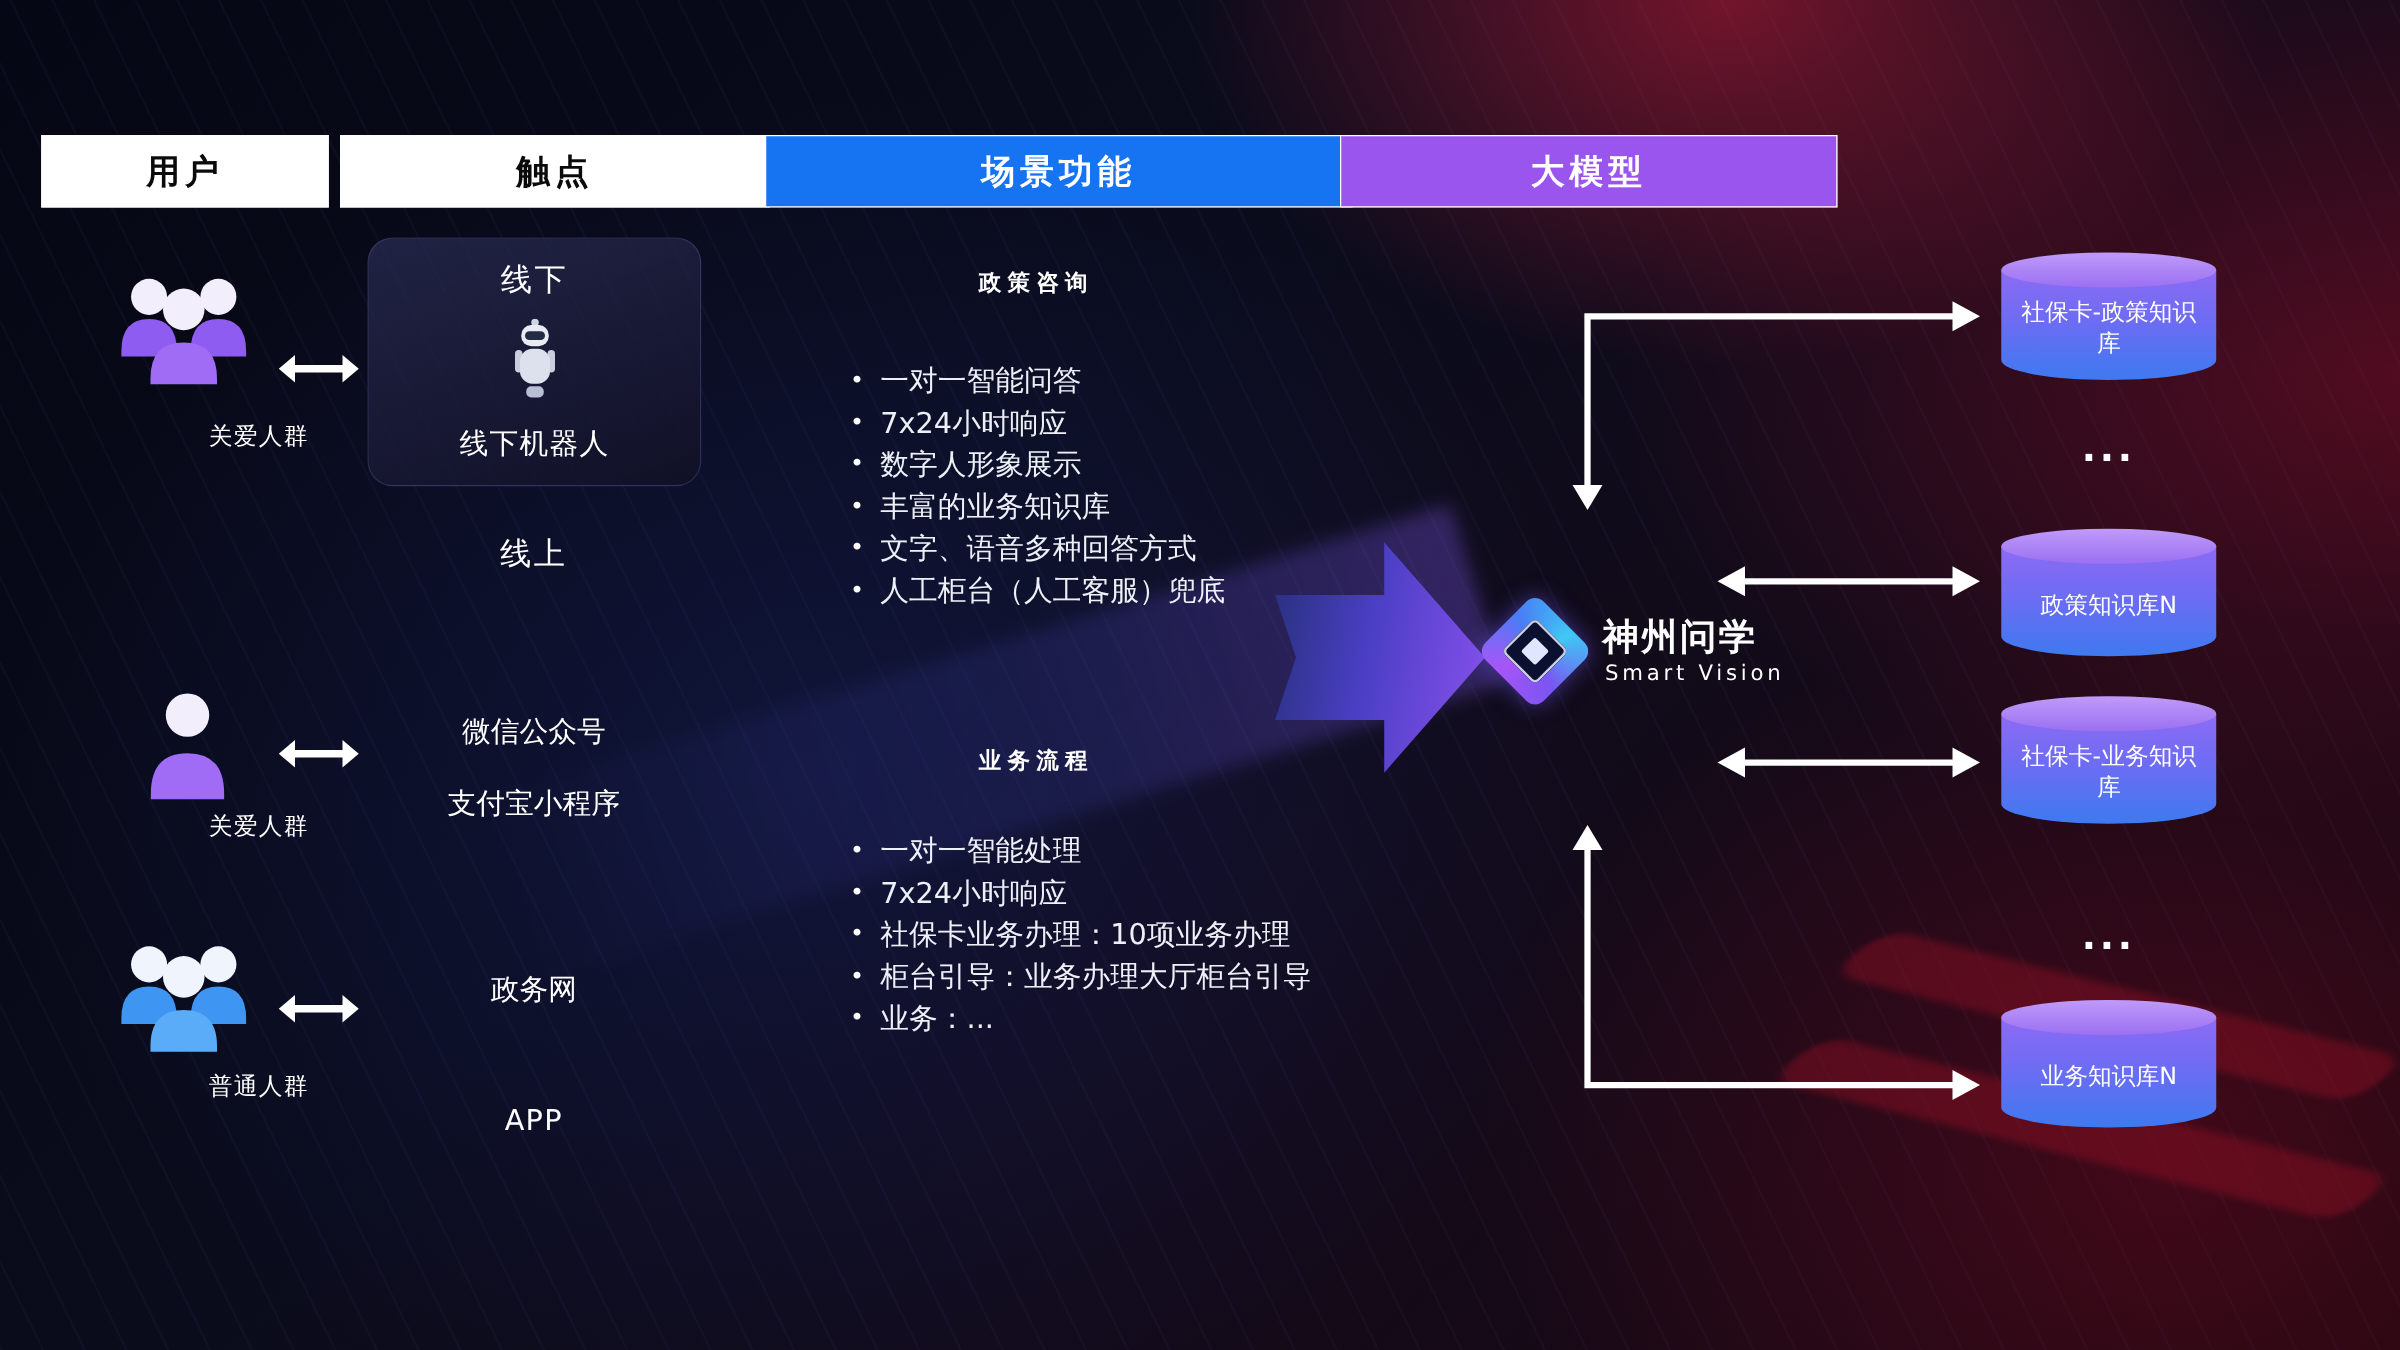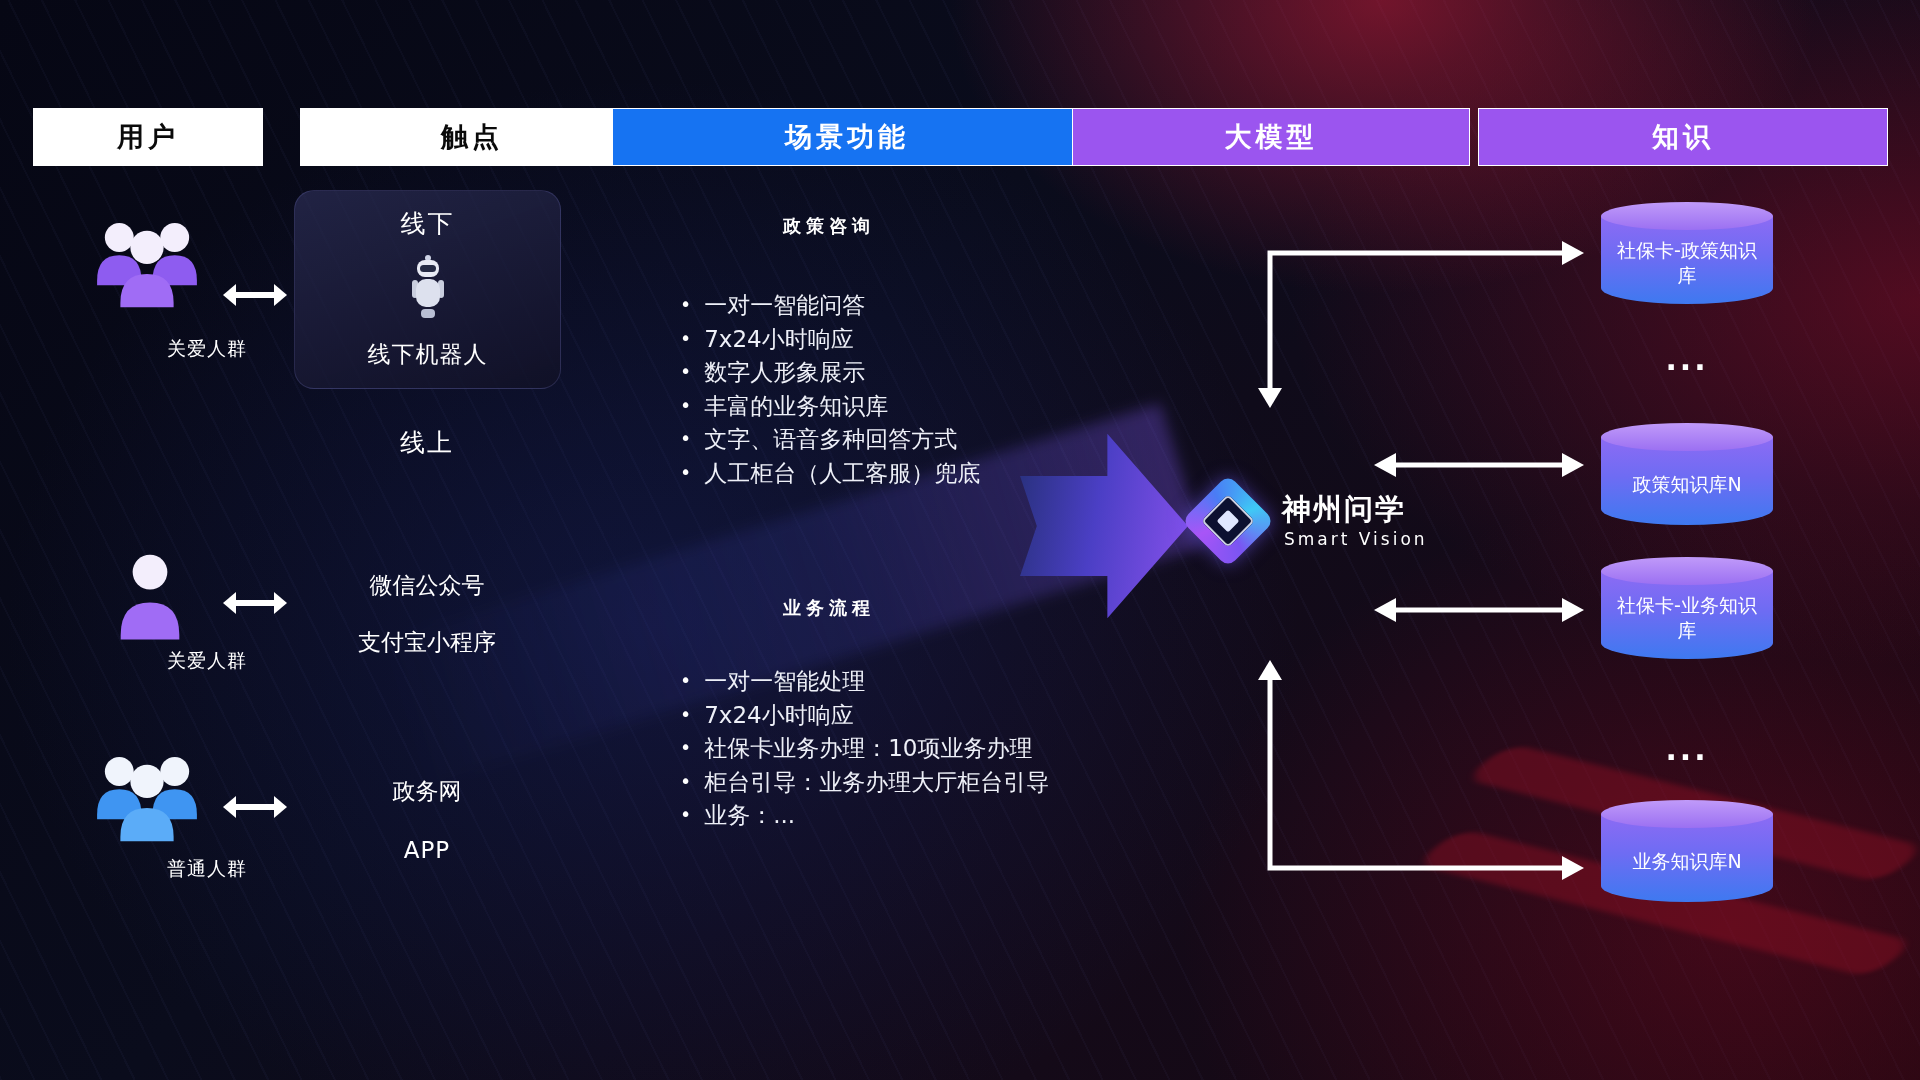--- a/index.html
+++ b/index.html
@@ -21,21 +21,21 @@
   .rb2{left:1430px;top:880px;width:470px;height:46px;transform:rotate(14deg) skewX(-38deg);}
   
   .beam{position:absolute;left:380px;top:520px;width:820px;height:150px;transform:rotate(-17deg);
     background:linear-gradient(90deg,transparent 0%,rgba(80,85,225,.14) 55%,rgba(128,88,240,.32) 100%);
     filter:blur(7px);}
 
   
   .hdr{position:absolute;top:108px;height:58px;display:flex;align-items:center;justify-content:center;
     font-size:27px;font-weight:700;letter-spacing:4px;border:1px solid #fff;}
   .hdr-user{left:33px;width:230px;background:#ffffff;color:#0a0a0a;}
-  .hdr-touch{left:272px;width:344px;background:#ffffff;color:#0a0a0a;margin-left:28px;}
+  .hdr-touch{left:272px;width:344px;background:#ffffff;color:#0a0a0a;}
   .hdr-func{left:595px;width:470px;background:#1673f2;color:#fff;margin-left:17px;}
   .hdr-model{left:1072px;width:398px;background:#9b55ef;color:#fff;}
   .hdr-know{left:1478px;width:410px;background:#9b55ef;color:#fff;}
 
   
   .user-icon{position:absolute;}
   .u1{left:86px;top:214px;}
   .u2{left:112px;top:550px;}
   .u3{left:86px;top:748px;}
   .user-label{position:absolute;width:200px;left:47px;text-align:right;color:#fff;font-size:19px;letter-spacing:1px;}
@@ -46,21 +46,21 @@
   
   .offline-card{position:absolute;left:294px;top:190px;width:267px;height:199px;border-radius:20px;
     background:linear-gradient(160deg, rgba(44,46,86,.70), rgba(17,17,38,.85));
     border:1px solid rgba(125,125,205,.22);display:flex;flex-direction:column;align-items:center;justify-content:space-between;
     padding:16px 10px 18px;}
   .off-title{color:#fff;font-size:25px;letter-spacing:2px;}
   .off-sub{color:#fff;font-size:23px;letter-spacing:1px;}
   .tp-text{position:absolute;left:327px;width:200px;text-align:center;color:#fff;}
   .online-title{top:426px;font-size:25px;letter-spacing:2px;}
   .tp-wechat{top:570px;font-size:23px;} .tp-alipay{top:627px;font-size:23px;}
-  .tp-gov{top:776px;font-size:23px;} .tp-app{top:837px;font-size:23px;letter-spacing:1px;}
+  .tp-gov{top:776px;font-size:23px;} .tp-app{top:884px;font-size:23px;letter-spacing:1px;}
 
   
   .func-title{position:absolute;width:400px;left:629px;text-align:center;color:#fff;font-size:18px;font-weight:600;letter-spacing:5px;}
   .ft-policy{top:214px;} .ft-biz{top:596px;}
   .func-list{position:absolute;left:680px;margin:0;padding:0;list-style:none;color:#eef0f8;font-size:23px;line-height:32.5px;}
   .fl-policy{top:289px;} .fl-biz{top:665px;}
   .func-list li::before{content:"•";margin-right:13px;font-size:19px;position:relative;top:-2px;color:#fff;}
 
   
   .big-arrow{position:absolute;left:1020px;top:430px;width:168px;height:192px;
@@ -100,21 +100,20 @@
 <div class="stage">
 
   <div class="beam"></div>
   <div class="red-band rb1"></div>
   <div class="red-band rb2"></div>
 
   <div class="hdr hdr-user">用户</div>
   <div class="hdr hdr-touch">触点</div>
   <div class="hdr hdr-func">场景功能</div>
   <div class="hdr hdr-model">大模型</div>
-  <div class="hdr hdr-know">知识</div>
 
   <div class="user-icon u1">
     <svg width="122" height="98" viewBox="0 0 110 88">
       <g>
         <circle cx="30" cy="21" r="13" fill="#f3eefc"></circle>
         <path d="M10 60 q0 -23 20 -23 q20 0 20 23 v4 h-40 z" fill="#8e5cf0"></path>
         <circle cx="80" cy="21" r="13" fill="#f3eefc"></circle>
         <path d="M60 60 q0 -23 20 -23 q20 0 20 23 v4 h-40 z" fill="#8e5cf0"></path>
         <circle cx="55" cy="30" r="15" fill="#f3eefc"></circle>
         <path d="M31 80 q0 -26 24 -26 q24 0 24 26 v4 h-48 z" fill="#a06cf5"></path>

